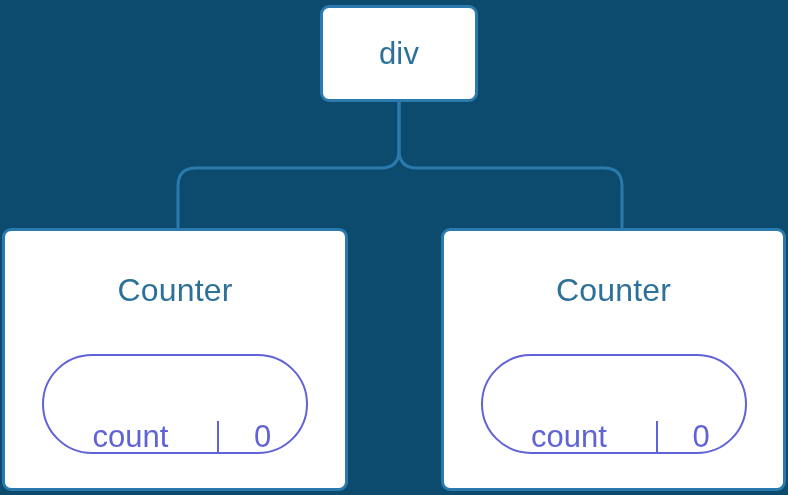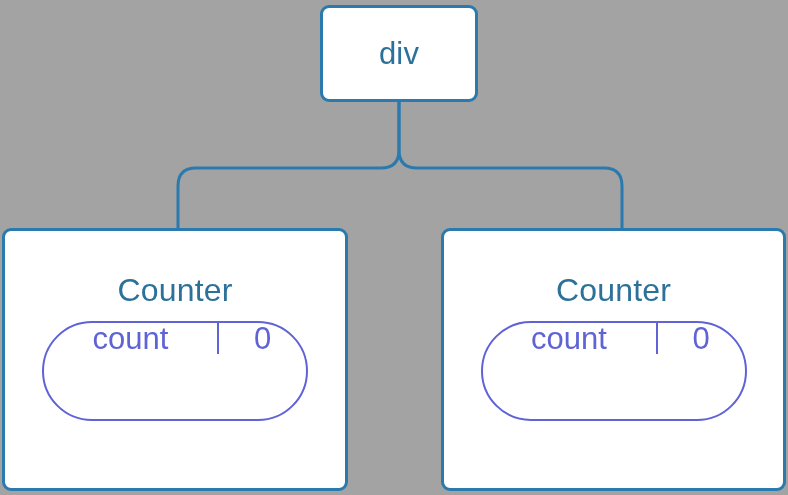--- a/index.html
+++ b/index.html
@@ -11,21 +11,21 @@
     height: 495px;
     overflow: hidden;
     font-family: "Liberation Sans", sans-serif;
     background: #4c6972;
   }
 
   #canvas {
     position: relative;
     width: 788px;
     height: 495px;
-    background: #a3a3a3;
+    background: #0c4a6e;
   }
 
   
   #connectors {
     position: absolute;
     left: 0;
     top: 0;
     width: 788px;
     height: 495px;
     pointer-events: none;
@@ -75,28 +75,28 @@
 
   .component-node .node-title {
     font-size: 32px;
     color: #2c7199;
     line-height: 1;
     letter-spacing: 0.2px;
   }
 
   
   .state-pill {
-    margin-top: 15px;
+    margin-top: 48px;
     height: 100px;
     width: 266px;
     border: 2px solid #5f63d6;
     border-radius: 50px;
     box-sizing: border-box;
     display: flex;
-    align-items: flex-start;
+    align-items: flex-end;
     background: #ffffff;
   }
   .state-key,
   .state-val {
     display: flex;
     align-items: center;
     justify-content: center;
     color: #5f63d6;
     font-size: 31px;
     line-height: 1;

